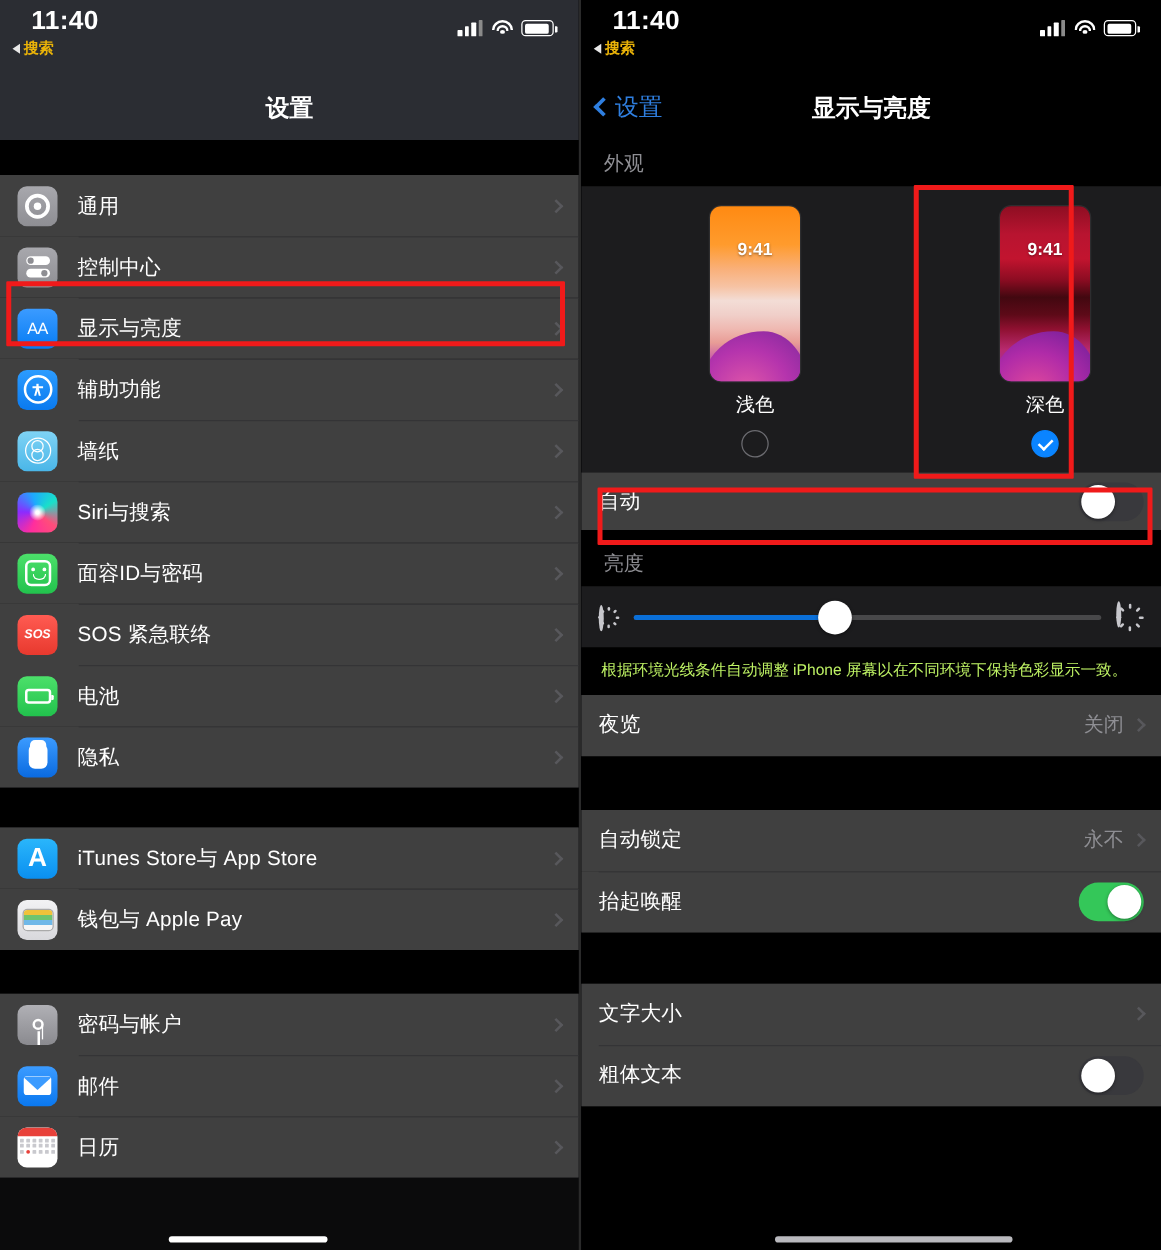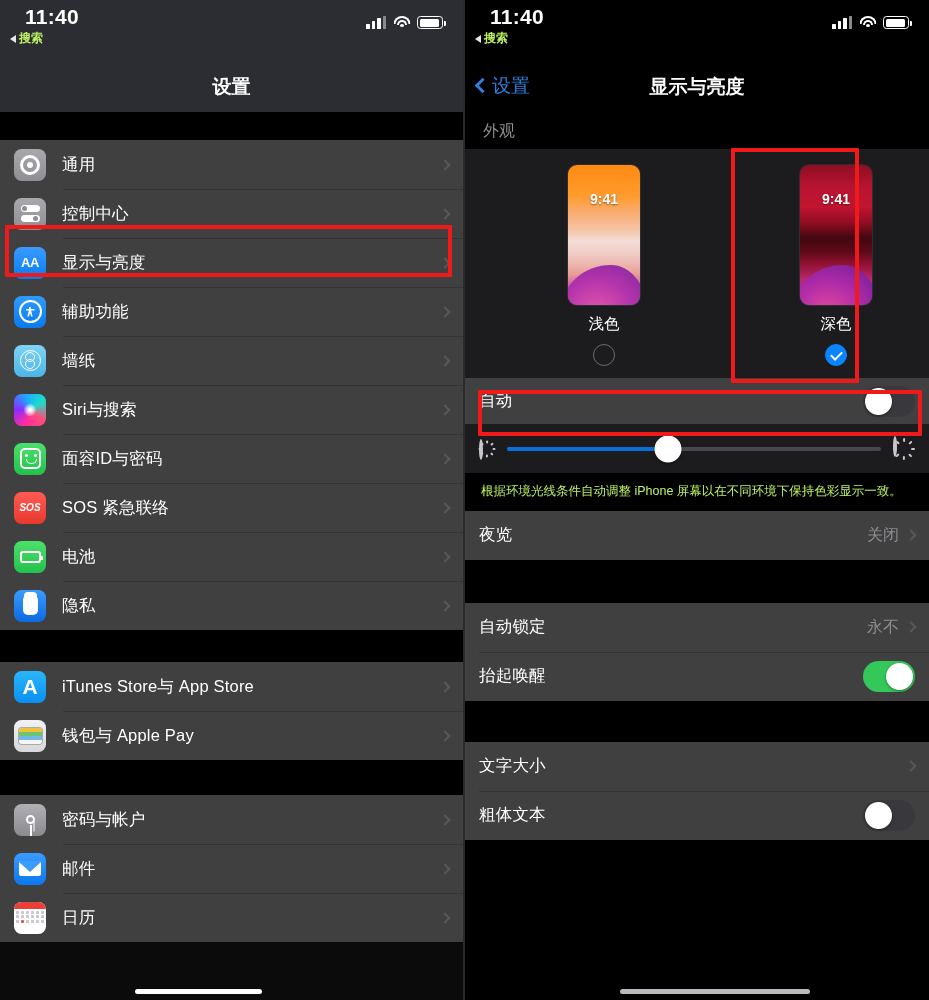--- a/index.html
+++ b/index.html
@@ -18,21 +18,21 @@
   
   .statusbar { position:relative; height:60px; }
   .phone.left .statusbar { background:#2b2d33; }
   .phone.right .statusbar { background:#000; }
   .sb-time {
     position:absolute; left:25px; top:5px;
     color:#fff; font-size:21px; font-weight:bold; letter-spacing:.3px;
   }
   .sb-back {
     position:absolute; left:10px; top:30px;
-    color:#bef264; font-size:12px; font-weight:bold;
+    color:#eab308; font-size:12px; font-weight:bold;
     display:flex; align-items:center; gap:3px;
   }
   .sb-back .tri {
     width:0;height:0;border-top:4px solid transparent;border-bottom:4px solid transparent;
     border-right:6px solid #e8e8e8;
   }
   .sb-right { position:absolute; right:20px; top:16px; display:flex; align-items:center; gap:7px; }
   .sig { display:flex; align-items:flex-end; gap:2px; height:13px; }
   .sig i { display:block; width:3.5px; background:#fff; border-radius:.5px; }
   .sig i:nth-child(1){height:5px}.sig i:nth-child(2){height:8px}
@@ -76,21 +76,21 @@
 
   
   .ic-gear { background:linear-gradient(180deg,#a8a8ad,#8e8e93); }
   .ic-gear .g { width:20px;height:20px;border-radius:50%;border:3.5px solid #fff;position:relative;}
   .ic-gear .g::after{content:"";position:absolute;left:50%;top:50%;transform:translate(-50%,-50%);
                      width:6px;height:6px;border-radius:50%;background:#fff;}
   .ic-cc { background:linear-gradient(180deg,#a8a8ad,#8e8e93); flex-direction:column; gap:3px; }
   .ic-cc i { display:block; width:19px; height:7px; border-radius:4px; background:#fff; position:relative; }
   .ic-cc i::after{content:"";position:absolute;top:1px;width:5px;height:5px;border-radius:50%;background:#8e8e93;}
   .ic-cc i:nth-child(1)::after{left:1.5px}.ic-cc i:nth-child(2)::after{right:1.5px}
-  .ic-aa { background:linear-gradient(180deg,#3b9bff,#067cf4); color:#fff; font-size:13px; font-weight:bold; letter-spacing:-.5px; }
+  .ic-aa { background:linear-gradient(180deg,#3b9bff,#067cf4); color:#fff; font-size:13px; font-weight:normal; letter-spacing:-.5px; }
   .ic-acc { background:linear-gradient(180deg,#2c9cff,#0a7aef); }
   .ic-acc .c { width:23px;height:23px;border-radius:50%;border:2px solid #fff;display:flex;align-items:center;justify-content:center;}
   .ic-acc .c::after{content:"";width:9px;height:10px;background:#fff;
     clip-path:polygon(40% 0,60% 0,60% 25%,100% 25%,100% 40%,62% 40%,80% 100%,62% 100%,50% 62%,38% 100%,20% 100%,38% 40%,0 40%,0 25%,40% 25%);}
   .ic-wall { background:linear-gradient(180deg,#7fd3f5,#4ab6e8); }
   .ic-wall .f { width:21px;height:21px;border-radius:50%;border:1.8px solid #fff;position:relative; }
   .ic-wall .f::before,.ic-wall .f::after{content:"";position:absolute;border:1.5px solid #fff;border-radius:50%;}
   .ic-wall .f::before{width:8px;height:8px;left:4px;top:1px}
   .ic-wall .f::after{width:8px;height:8px;left:4px;bottom:1px}
   .ic-siri { background:conic-gradient(from 200deg,#ff2d9e,#8b2bff,#1ea8ff,#19e0c9,#ff4d7a,#ff2d9e); }
@@ -424,20 +424,23 @@
 
     <div class="group nolead">
       <div class="row" style="height:46px">
         <span class="label">自动</span>
         <span class="toggle">
             <span class="knob"></span>
           </span>
       </div>
     </div>
 
+    <div class="gap" style="height:45px; display:flex;">
+      <span class="sec-hdr">亮度</span>
+    </div>
 
     <div class="group nolead">
       <div class="slider-row">
         <span class="sun small">
           <span class="core"></span>
           <i style="height:3px;transform:translate(-50%,-50%) rotate(0deg)   translateY(-7px)"></i>
           <i style="height:3px;transform:translate(-50%,-50%) rotate(45deg)  translateY(-7px)"></i>
           <i style="height:3px;transform:translate(-50%,-50%) rotate(90deg)  translateY(-7px)"></i>
           <i style="height:3px;transform:translate(-50%,-50%) rotate(135deg) translateY(-7px)"></i>
           <i style="height:3px;transform:translate(-50%,-50%) rotate(180deg) translateY(-7px)"></i>

